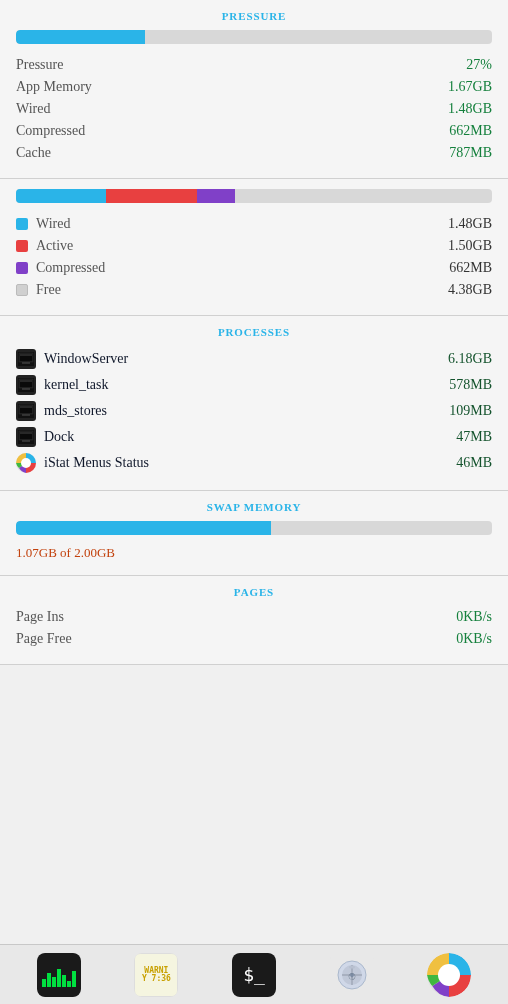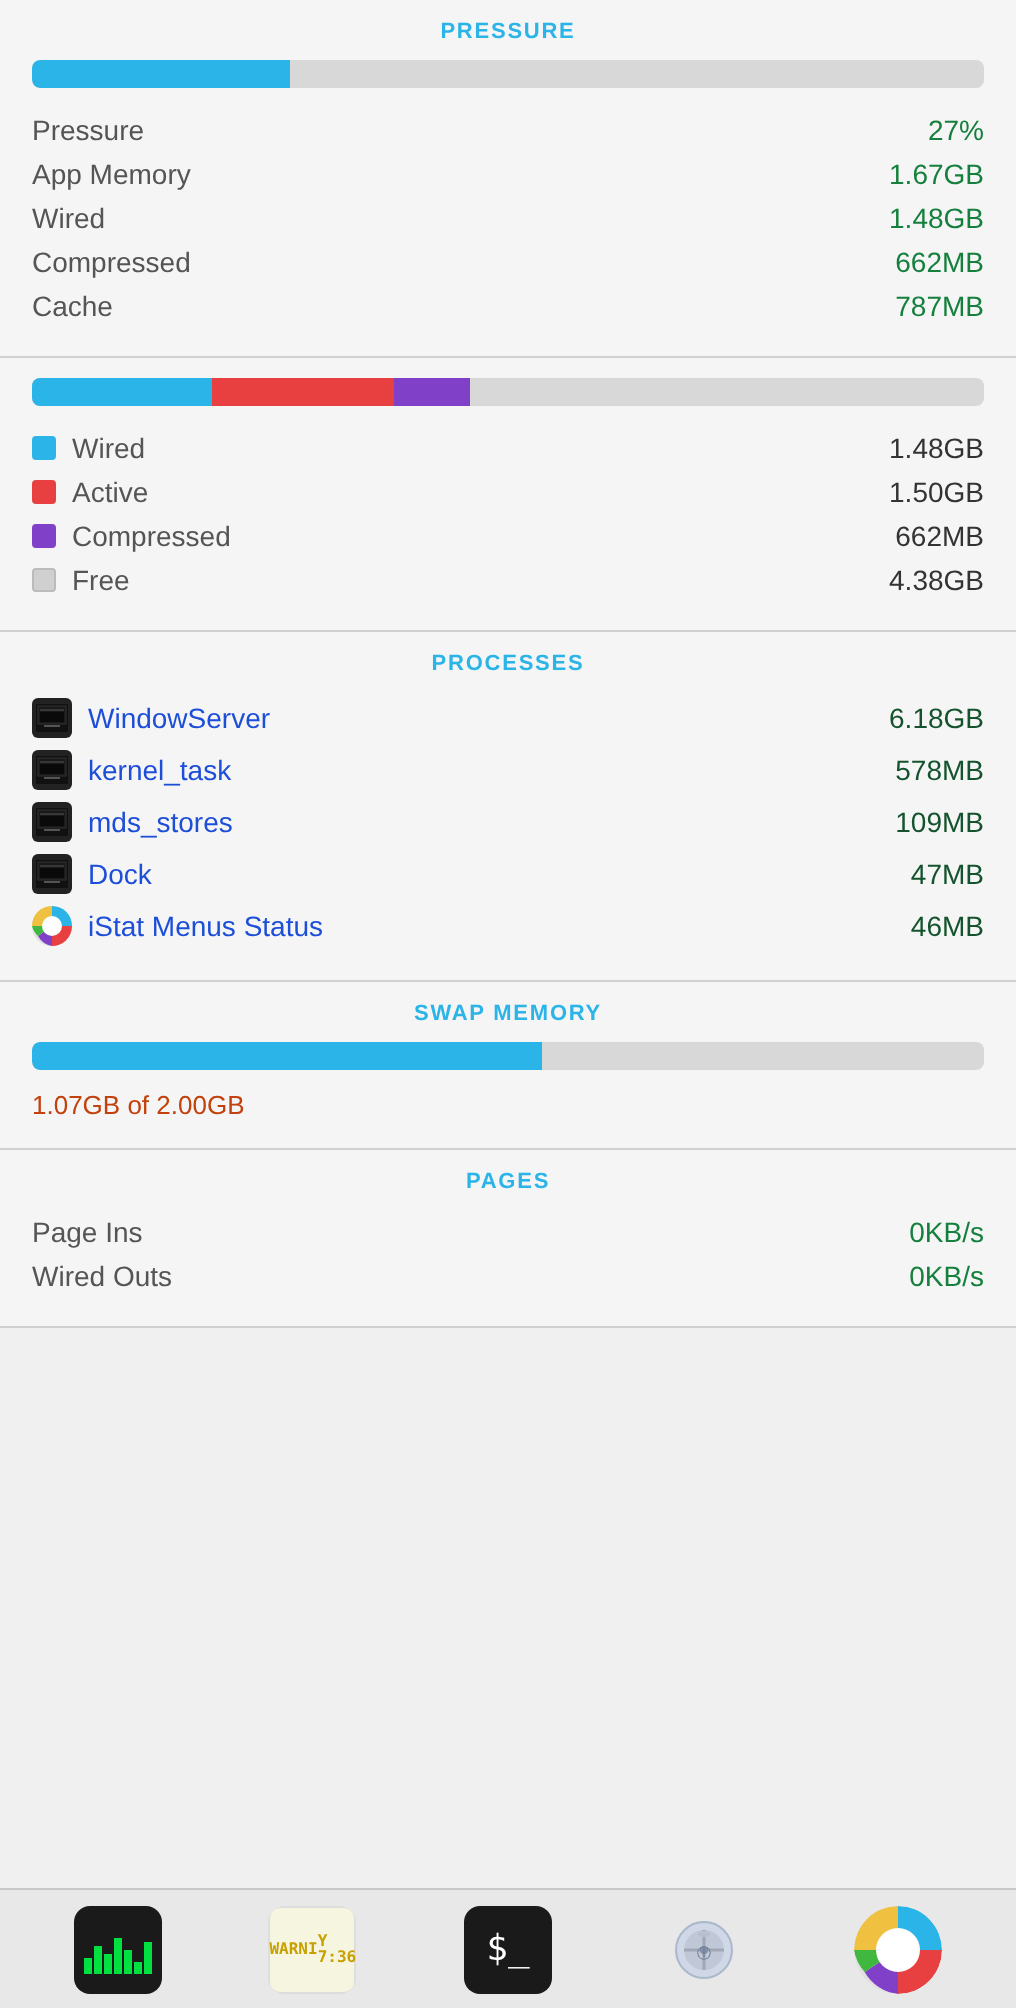--- a/index.html
+++ b/index.html
@@ -114,21 +114,21 @@
       justify-content: center;
       overflow: hidden;
     }
 
     .process-icon.istat {
       background: transparent;
     }
 
     .process-name {
       flex: 1;
-      color: #1d4ed8;
+      color: #0f172a;
     }
 
     .process-value {
       color: #14532d;
       font-variant-numeric: tabular-nums;
     }
 
     .swap-info {
       font-size: 13px;
       color: #c2410c;
@@ -187,37 +187,38 @@
     
     .warning-icon-bg {
       width: 44px;
       height: 44px;
       background: #f5f5e0;
       border-radius: 6px;
       display: flex;
       align-items: center;
       justify-content: center;
       font-size: 9px;
-      flex-direction: row;
+      flex-direction: column;
       border: 1px solid #ddd;
     }
 
     
     .sysinfo-icon-bg {
       width: 44px;
       height: 44px;
       background: #e8e8e8;
       border-radius: 6px;
       display: flex;
       align-items: center;
       justify-content: center;
     }
 
     .content-scroll {
       padding-bottom: 65px;
+      font-family: Liberation Serif, serif;
     }
 
     .activity-graph {
       display: flex;
       align-items: flex-end;
       gap: 1px;
       height: 24px;
     }
 
     .activity-bar-small {
@@ -370,21 +371,21 @@
     <div class="swap-info">1.07GB of 2.00GB</div>
   </div>
 
   <div class="section">
     <div class="section-title">PAGES</div>
     <div class="stat-row">
       <span class="stat-label">Page Ins</span>
       <span class="stat-value">0KB/s</span>
     </div>
     <div class="stat-row">
-      <span class="stat-label">Wired Outs</span>
+      <span class="stat-label">Page Free</span>
       <span class="stat-value">0KB/s</span>
     </div>
   </div>
 
 </div>
 
 <div class="dock-bar">
 
   <div class="dock-icon">
     <div class="activity-icon-bg">

